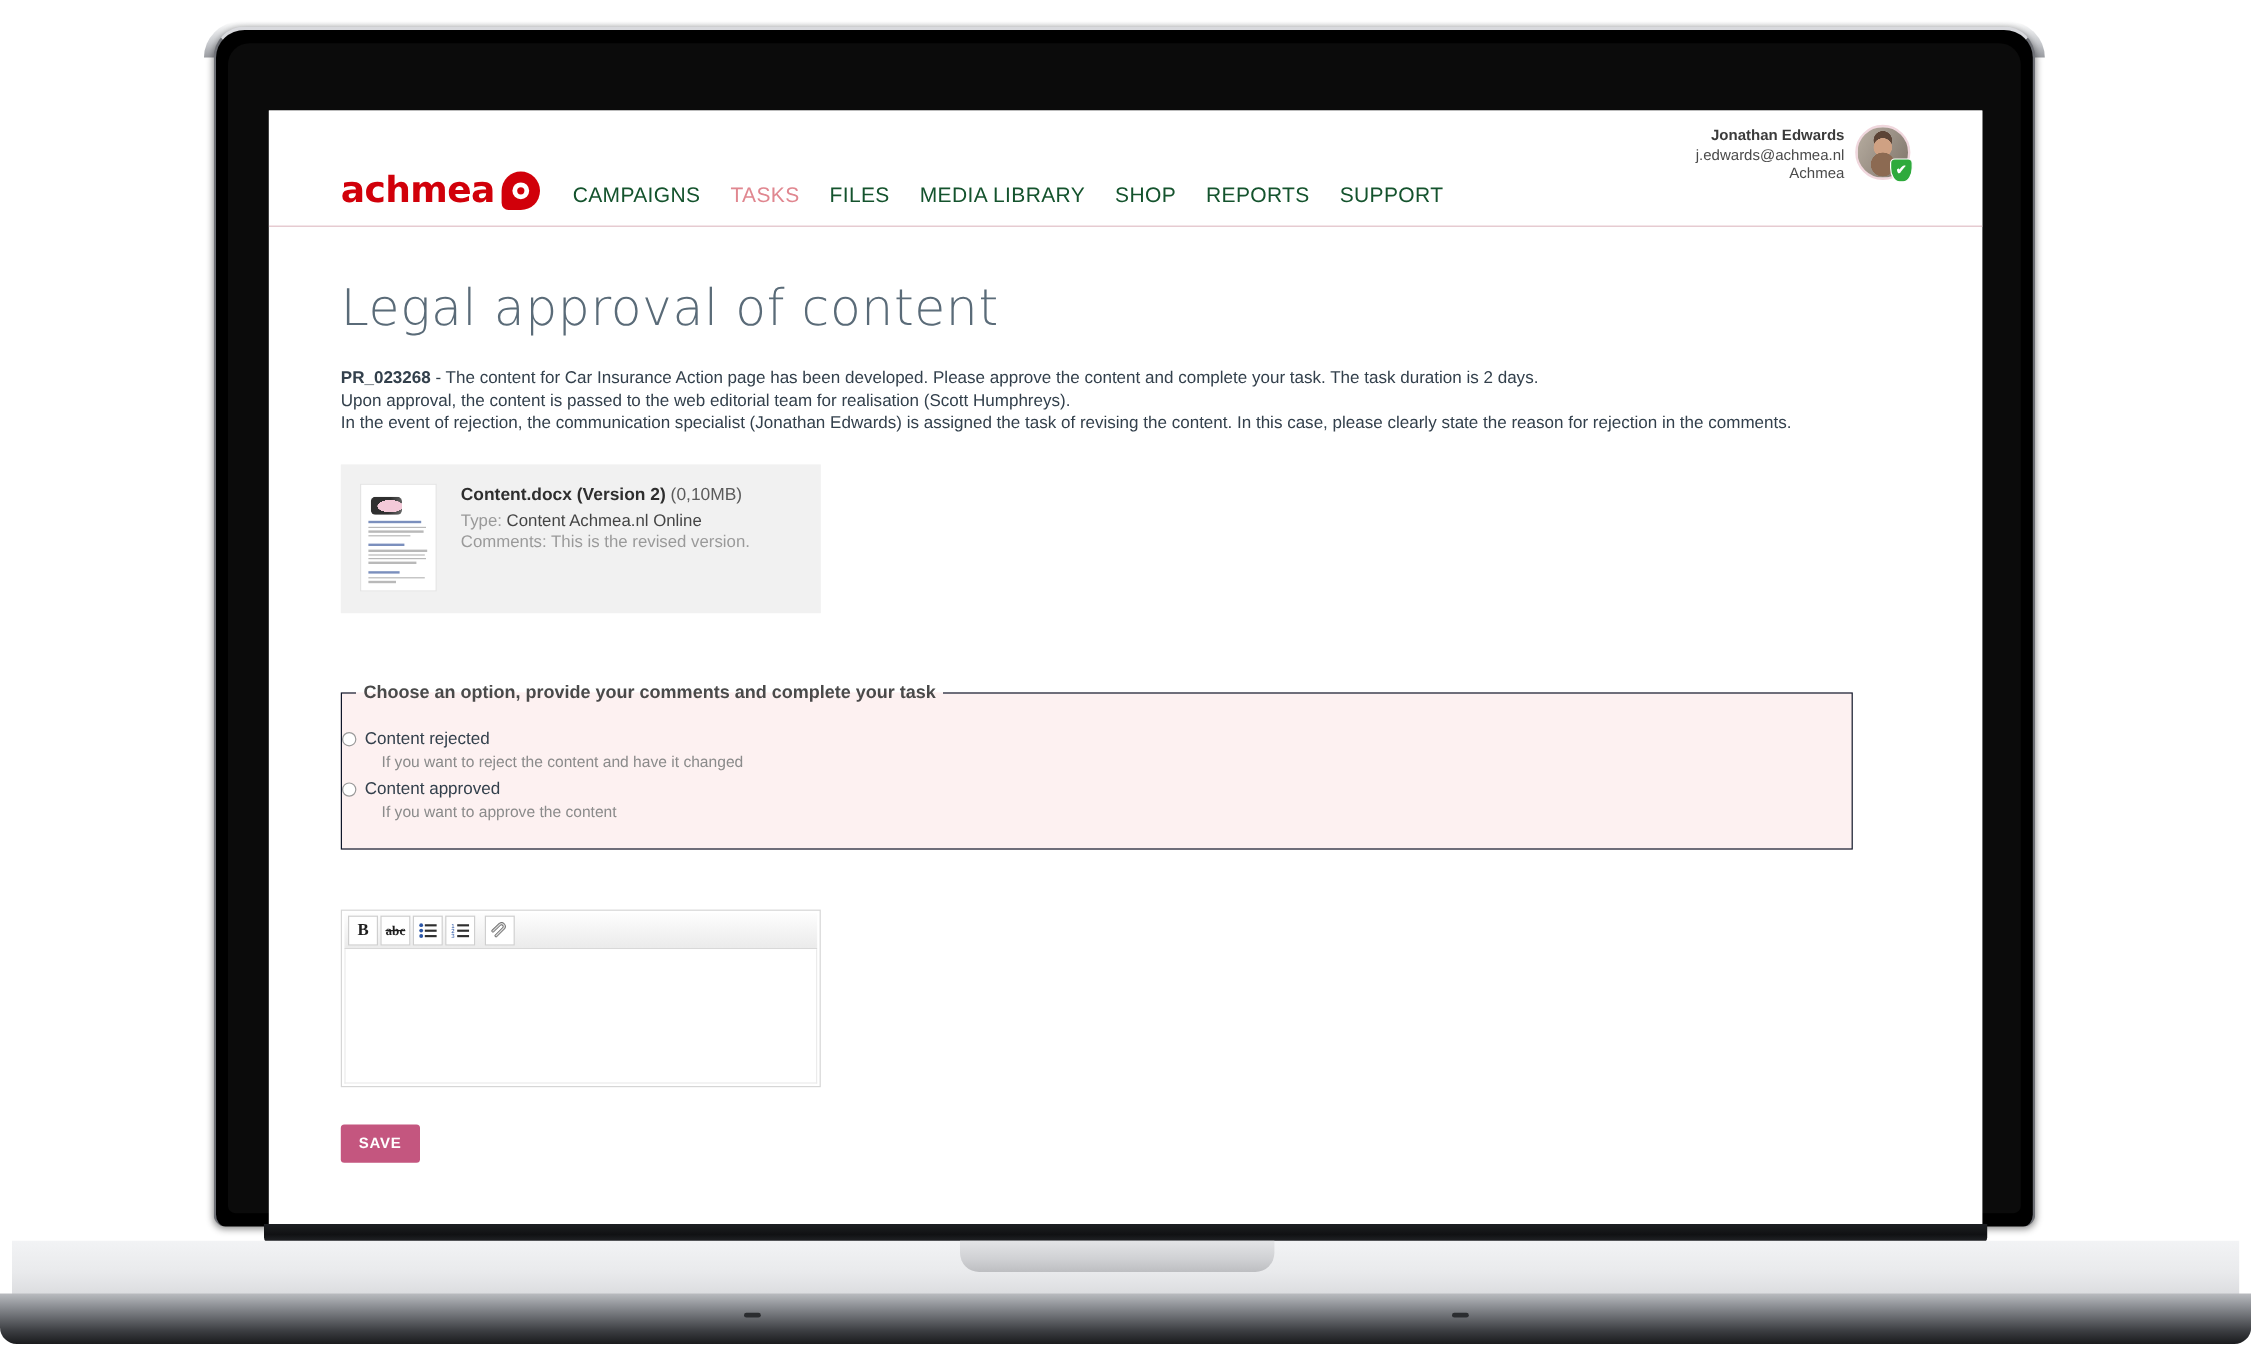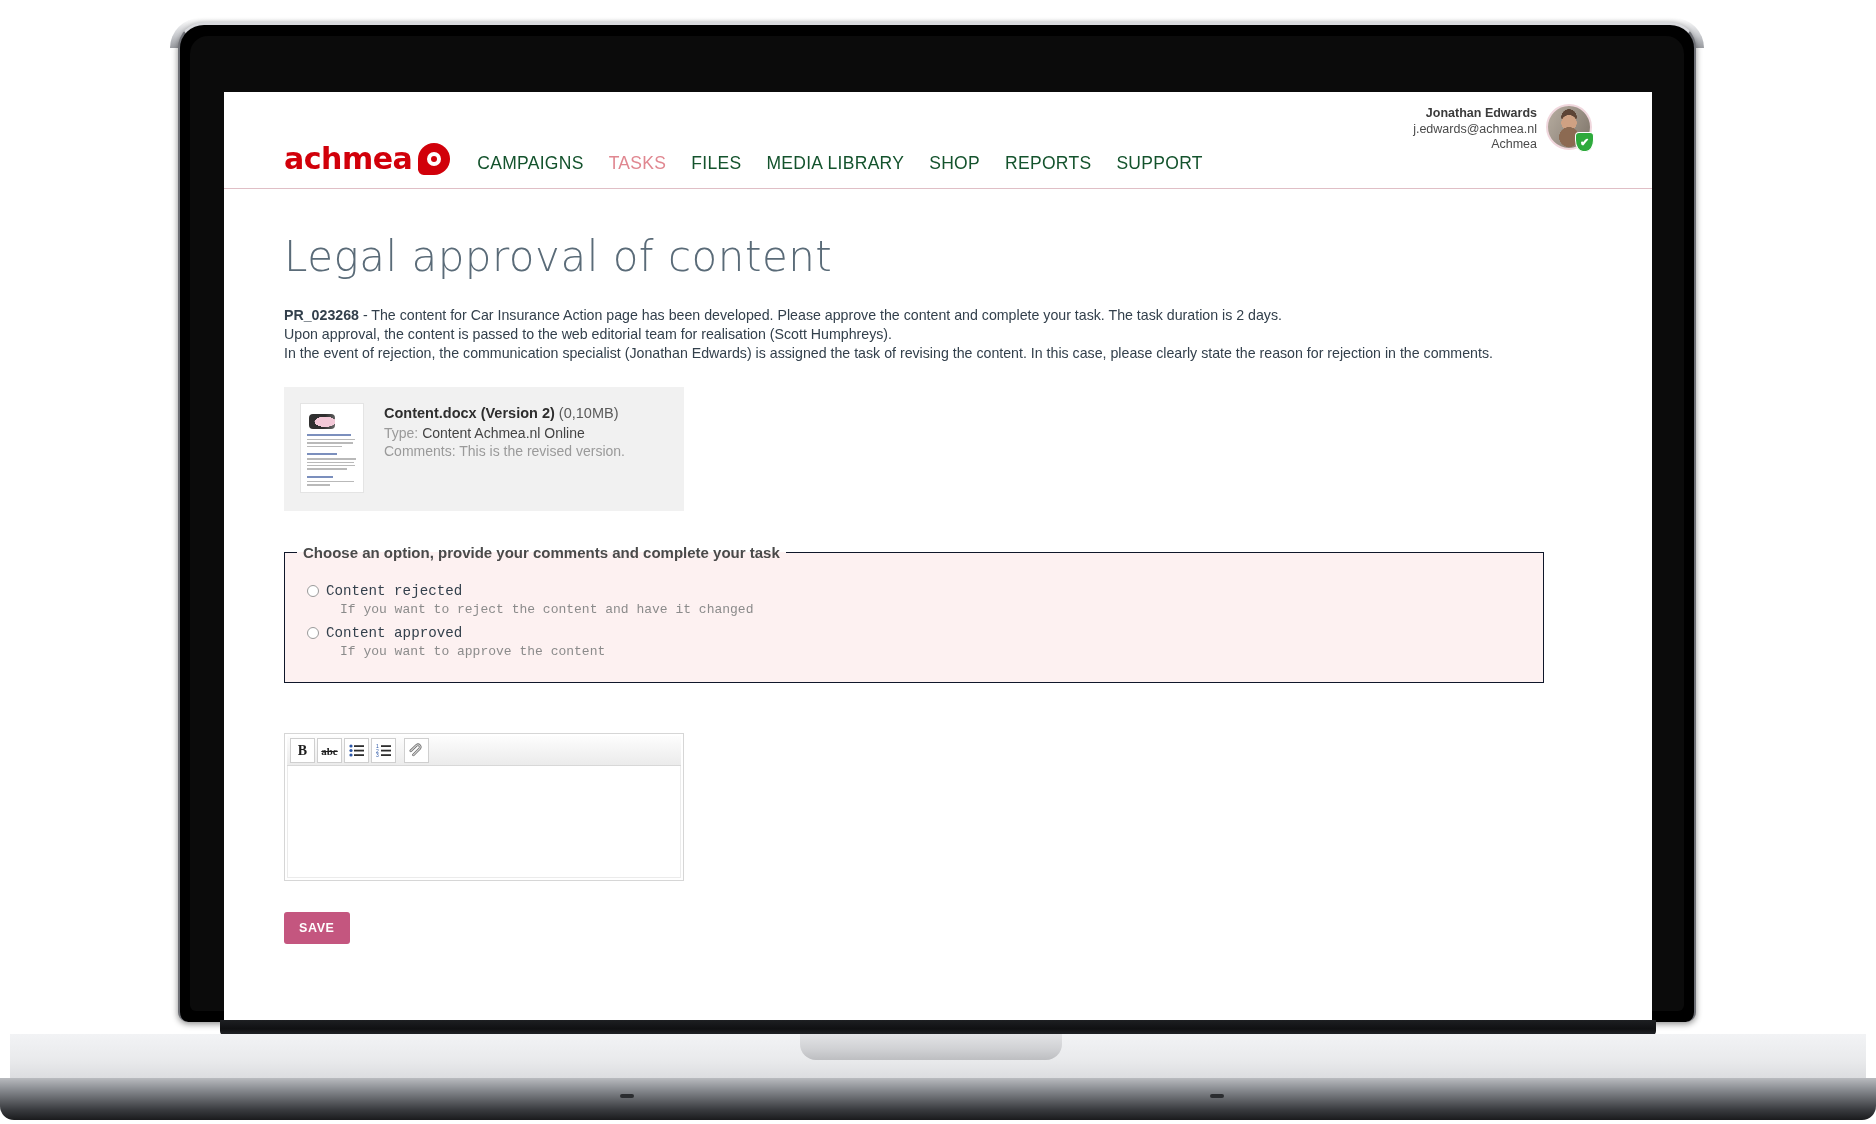--- a/index.html
+++ b/index.html
@@ -205,21 +205,21 @@
     margin-bottom: 24px;
   }
   #task-description b { font-weight: bold; }
 
   
   #file-card {
     width: 400px;
     background: #f1f1f1;
     padding: 16px 16px 18px 16px;
     display: flex; gap: 20px;
-    margin-bottom: 33px;
+    margin-bottom: 58px;
   }
   #file-thumb {
     width: 64px; height: 90px;
     background: #ffffff;
     border: 1px solid #e4e4e4;
     padding: 7px 6px;
     flex-shrink: 0;
     overflow: hidden;
   }
   #file-thumb-img {
@@ -254,21 +254,21 @@
     padding: 20px 0 23px 0;
     margin: 0 0 50px 0;
     max-width: 1260px;
   }
   #option-legend {
     font-size: 15px; font-weight: bold;
     color: #4a4a4a;
     margin-left: 12px;
     padding: 0 6px;
   }
-  .radio-row { padding-left: 22px; margin-top: 8px; font-family: Liberation Mono, monospace; }
+  .radio-row { margin-top: 8px; }
   .radio-row:first-of-type { margin-top: 2px; }
   .radio-main { display: flex; align-items: center; gap: 7px; }
   .radio-dot {
     width: 12px; height: 12px;
     border: 1px solid #9a9a9a;
     border-radius: 50%;
     background: #ffffff;
     flex-shrink: 0;
     cursor: pointer;
   }

